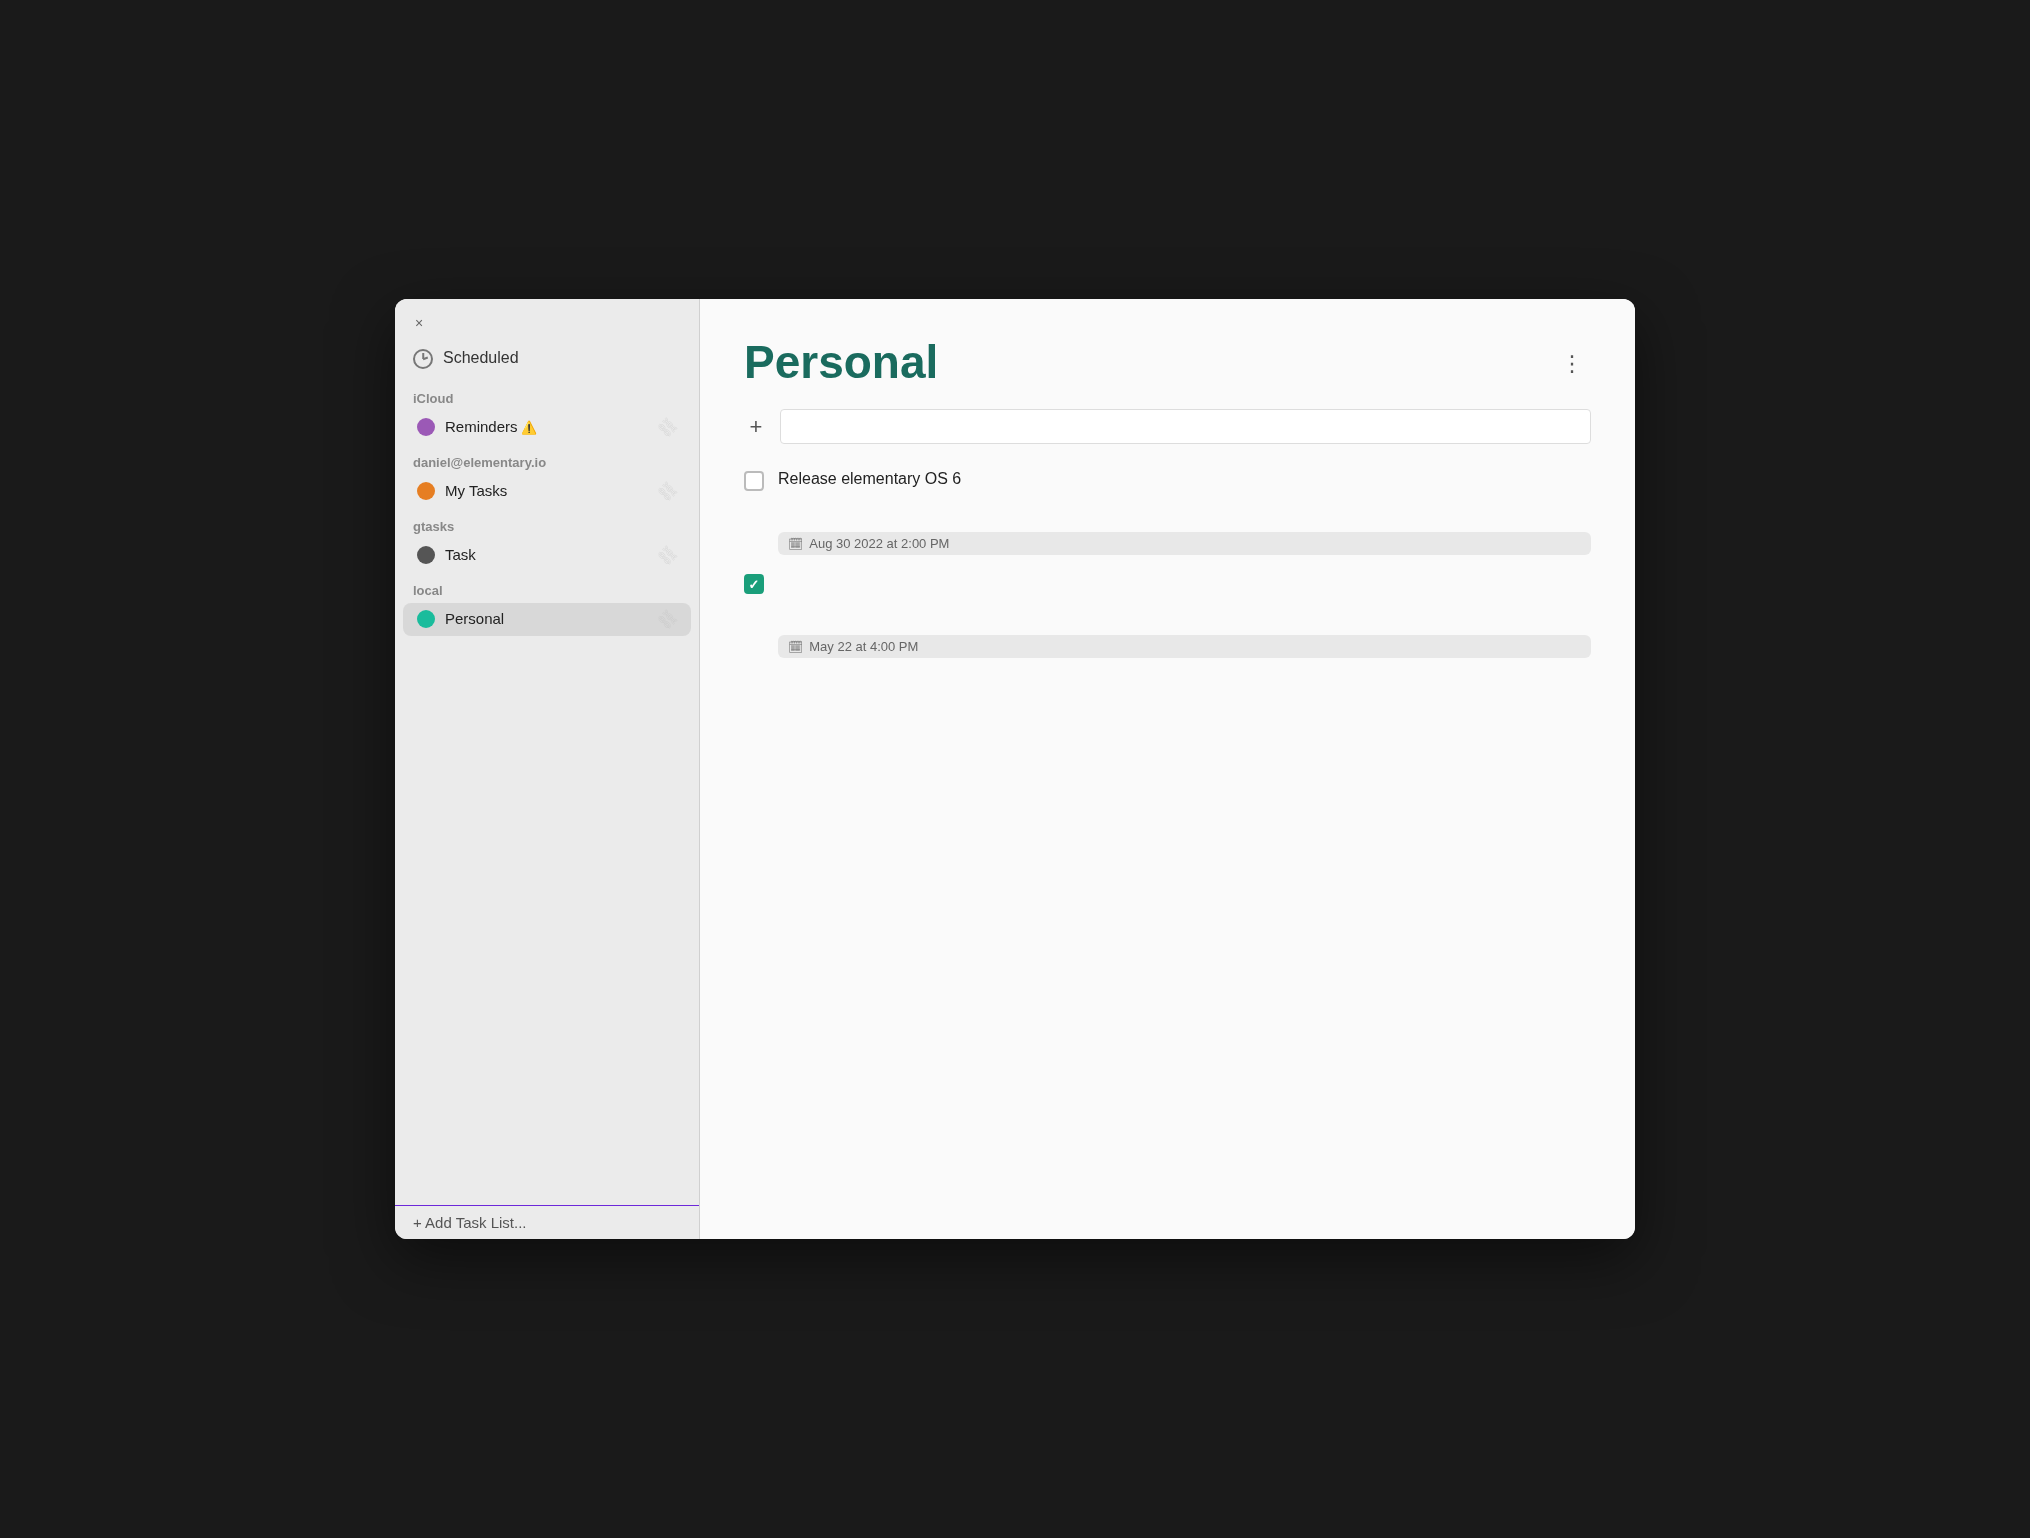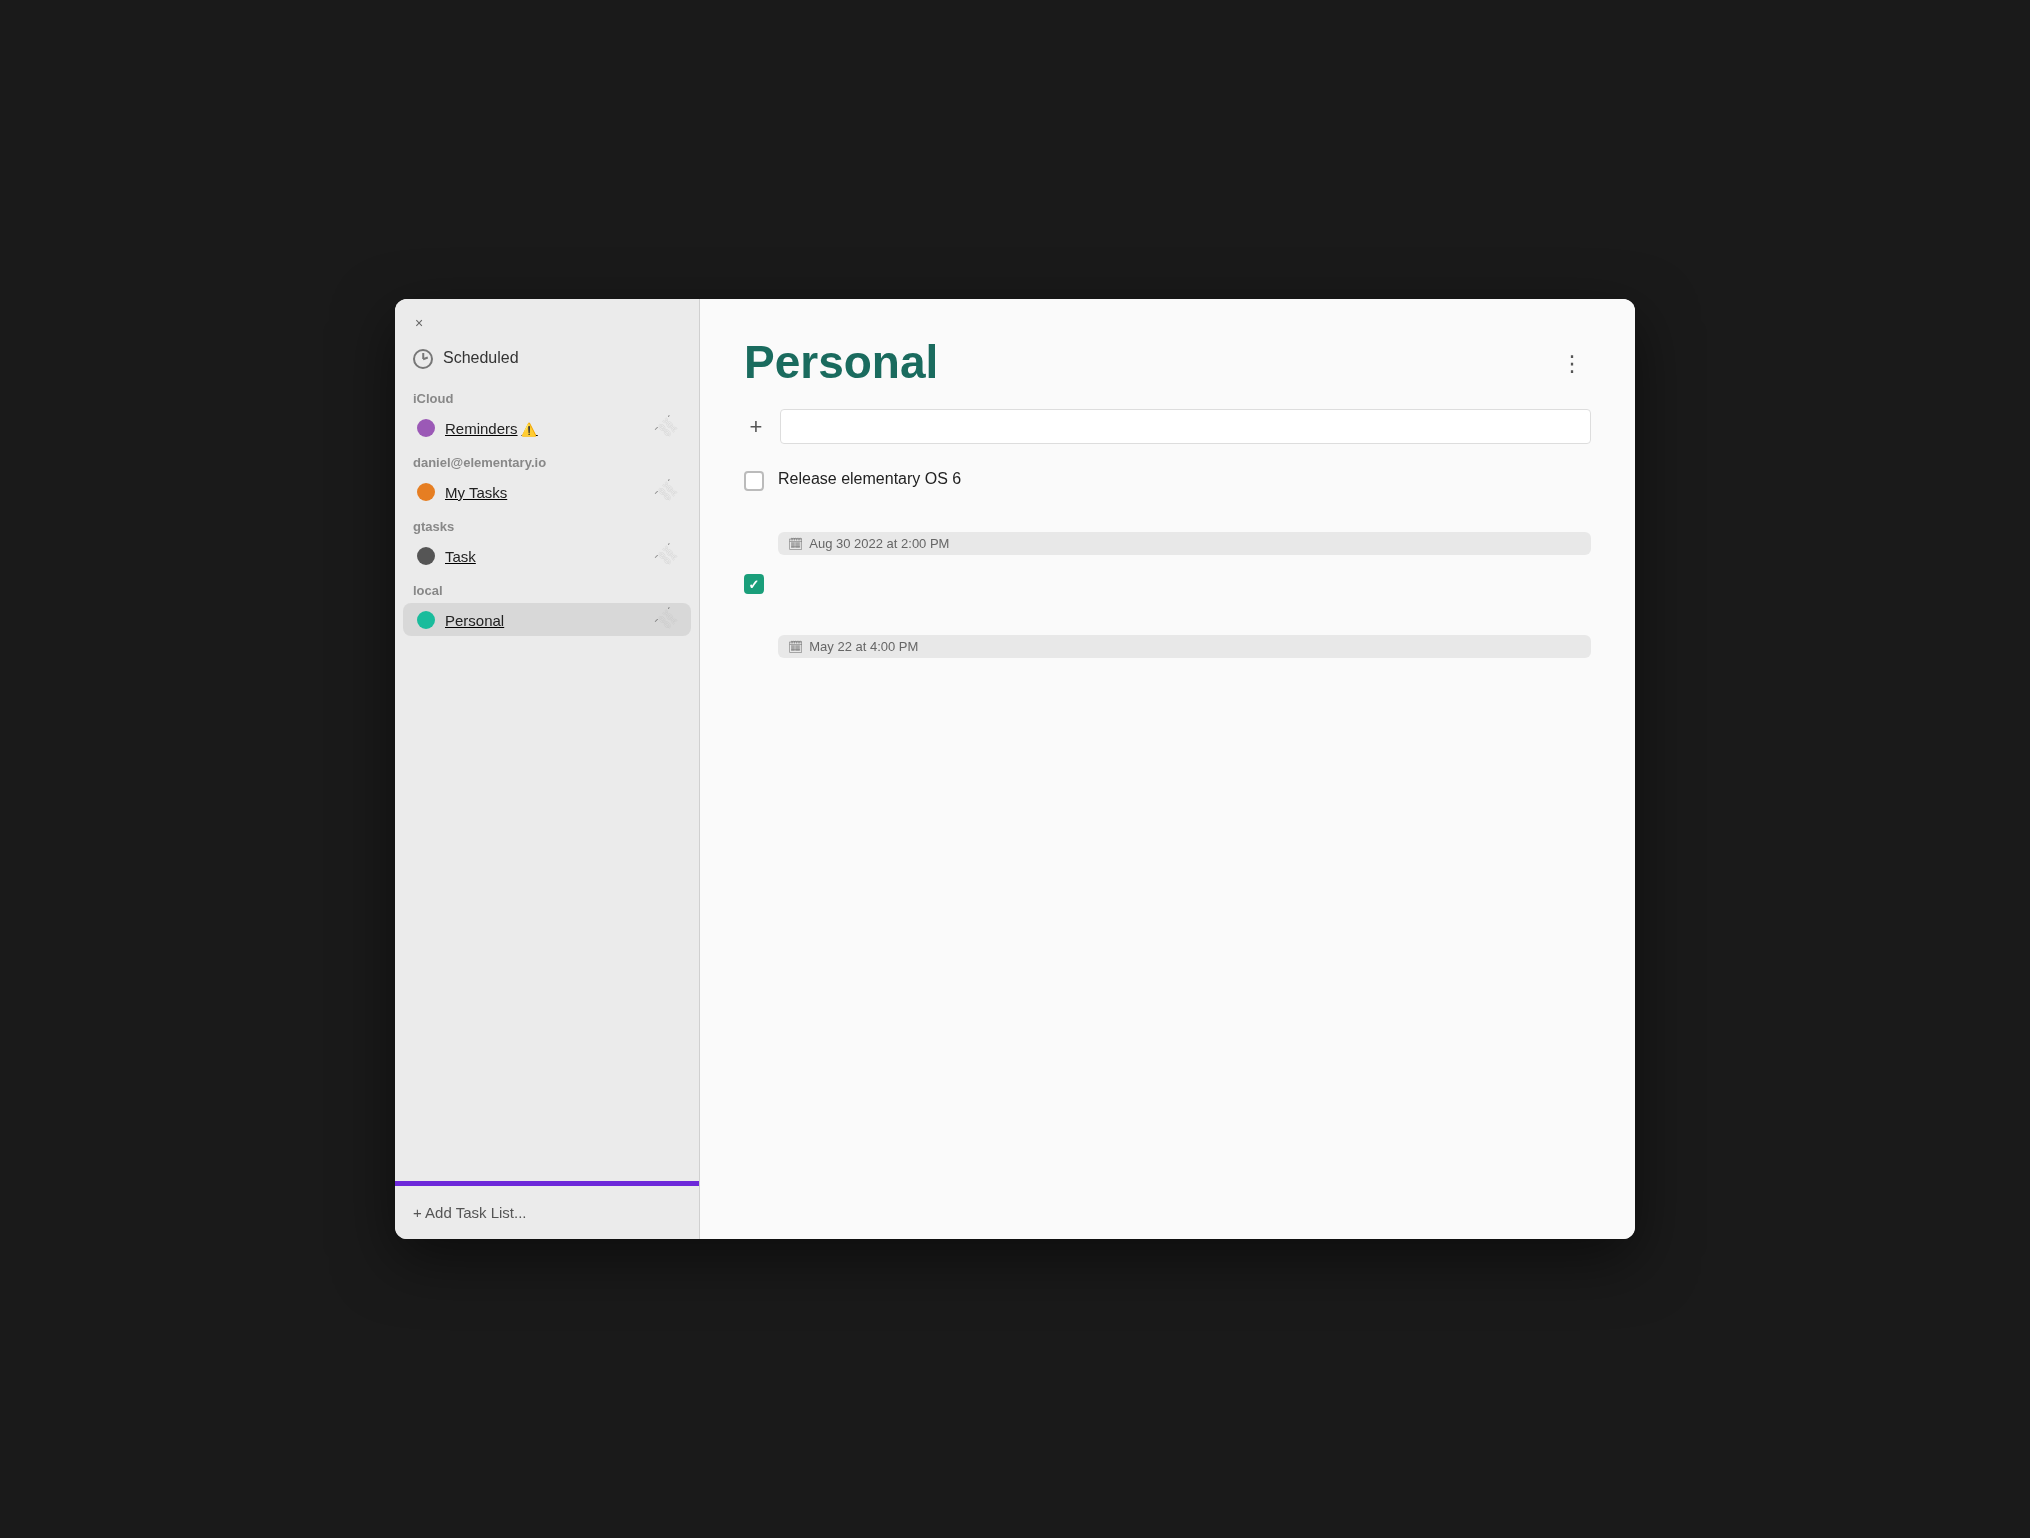--- a/index.html
+++ b/index.html
@@ -90,27 +90,26 @@
     }
     .section-label {
       padding: 10px 18px 4px 18px;
       font-size: 13px;
       color: #888;
       font-weight: 600;
       text-transform: none;
     }
     .list-item {
       display: flex;
-      align-items: flex-end;
+      align-items: flex-start;
       padding: 7px 14px;
       cursor: pointer;
       border-radius: 8px;
       margin: 1px 8px;
       position: relative;
-      text-decoration: underline;
     }
     .list-item.active {
       background: rgba(0,0,0,0.08);
     }
     .list-item-dot {
       width: 18px;
       height: 18px;
       border-radius: 50%;
       margin-right: 10px;
       flex-shrink: 0;
@@ -123,22 +122,22 @@
     .unlink-icon {
       color: #bbb;
       font-size: 16px;
       opacity: 0.7;
     }
     .warning-icon {
       font-size: 13px;
       margin-left: 4px;
     }
     .sidebar-footer {
-      padding: 14px 18px;
-      border-top: 5px solid #6d28d9;
+      padding: 4px 18px;
+      border-top: 1px solid #6d28d9;
     }
     .add-list-btn {
       display: flex;
       align-items: center;
       gap: 8px;
       color: #555;
       font-size: 15px;
       cursor: pointer;
       background: none;
       border: none;

